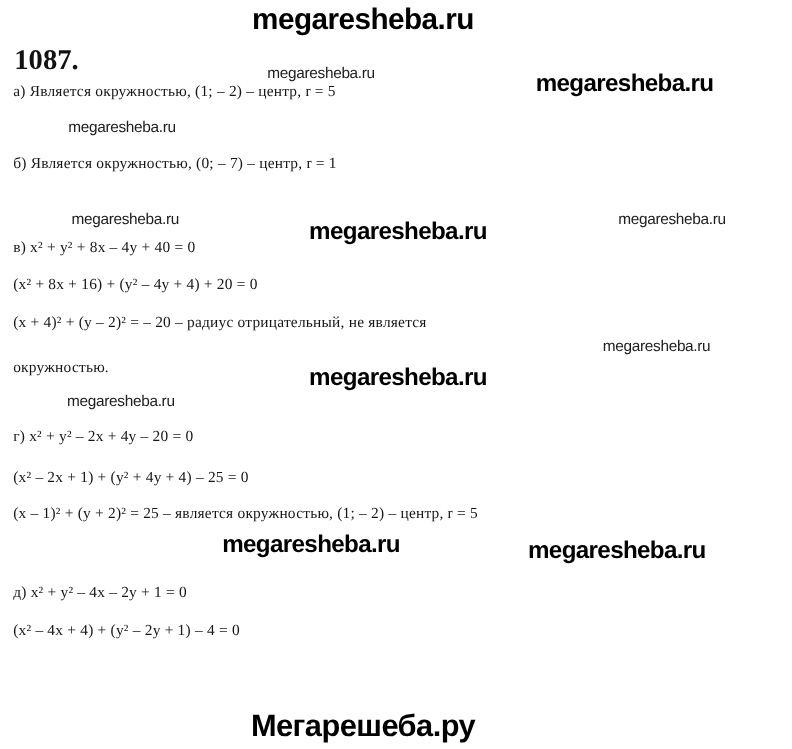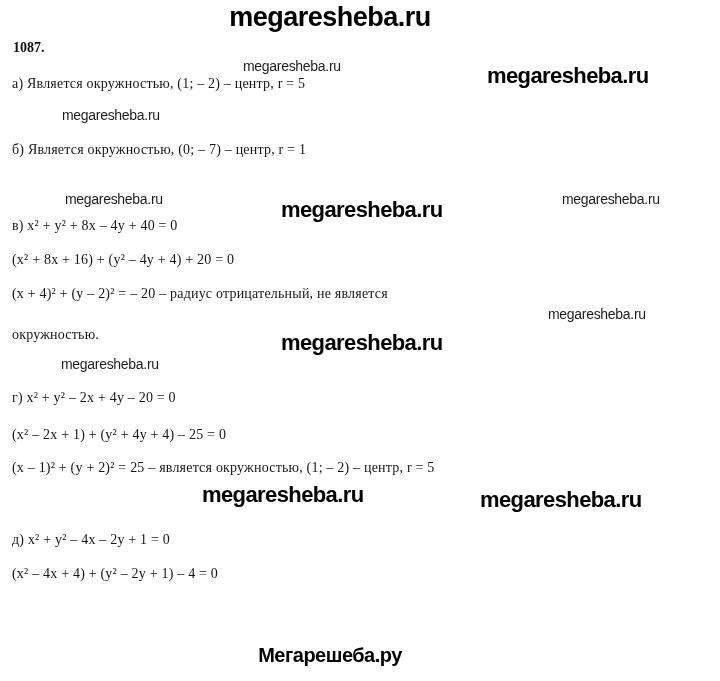--- a/index.html
+++ b/index.html
@@ -18,21 +18,21 @@
     font-weight: bold;
     font-size: 27px;
     color: #000000;
     letter-spacing: -0.5px;
   }
   .num {
     position: absolute;
     left: 13px; top: 40px;
     font-family: "Liberation Serif", serif;
     font-weight: bold;
-    font-size: 14px;
+    font-size: 26px;
     color: #121212;
   }
   .math {
     position: absolute;
     left: 12px;
     font-family: "Liberation Serif", serif;
     font-size: 14px;
     color: #161616;
     white-space: nowrap;
     letter-spacing: 0.2px;
@@ -53,21 +53,21 @@
     color: #000000;
     white-space: nowrap;
     letter-spacing: -0.6px;
   }
   .ftr {
     position: absolute;
     top: 644px; left: 0; width: 100%;
     text-align: center;
     font-family: "Liberation Sans", sans-serif;
     font-weight: bold;
-    font-size: 20px;
+    font-size: 28px;
     color: #000000;
     letter-spacing: -0.5px;
   }
 </style>
 </head>
 <body>
 
 <div class="page">
 
   <div class="hdr">megaresheba.ru</div>

